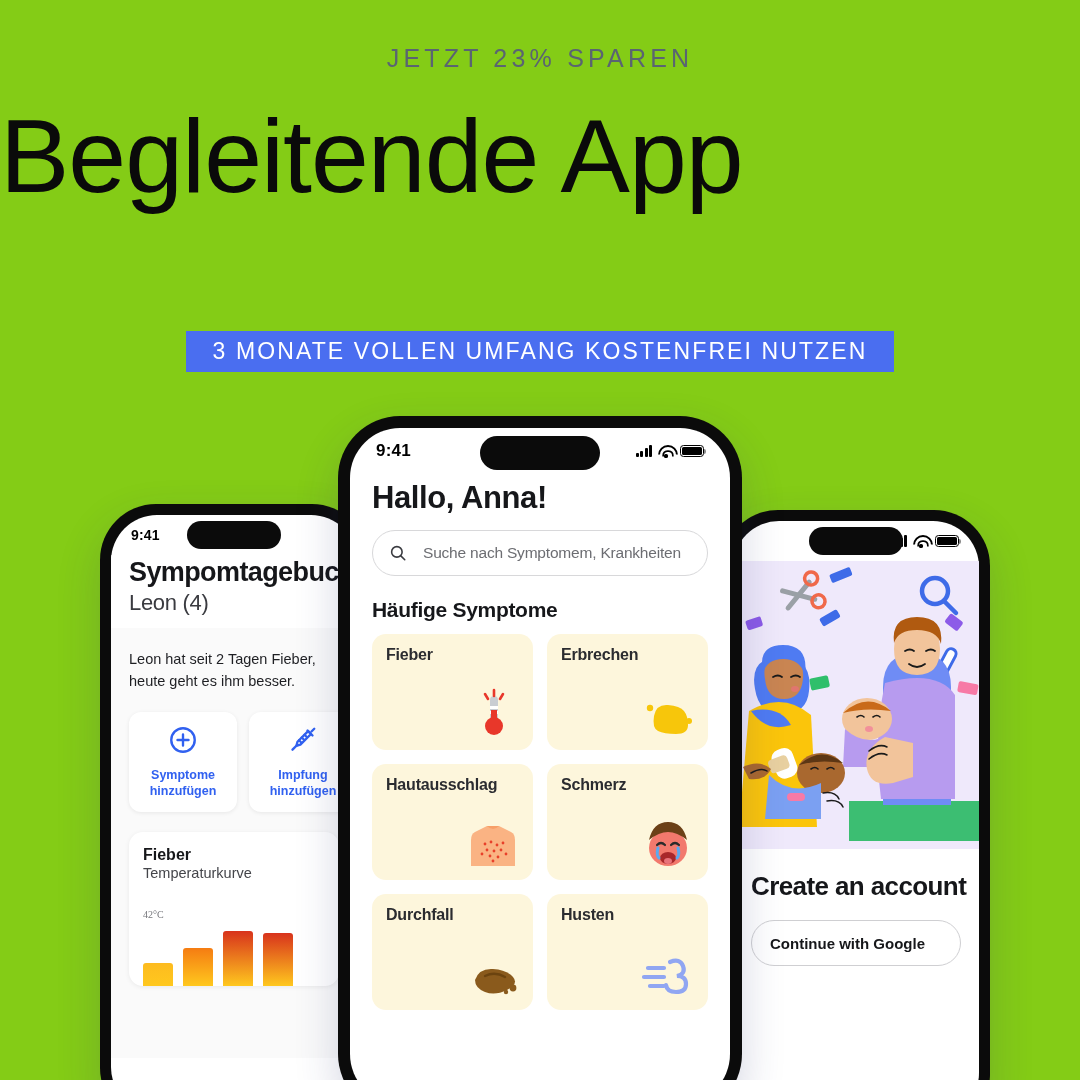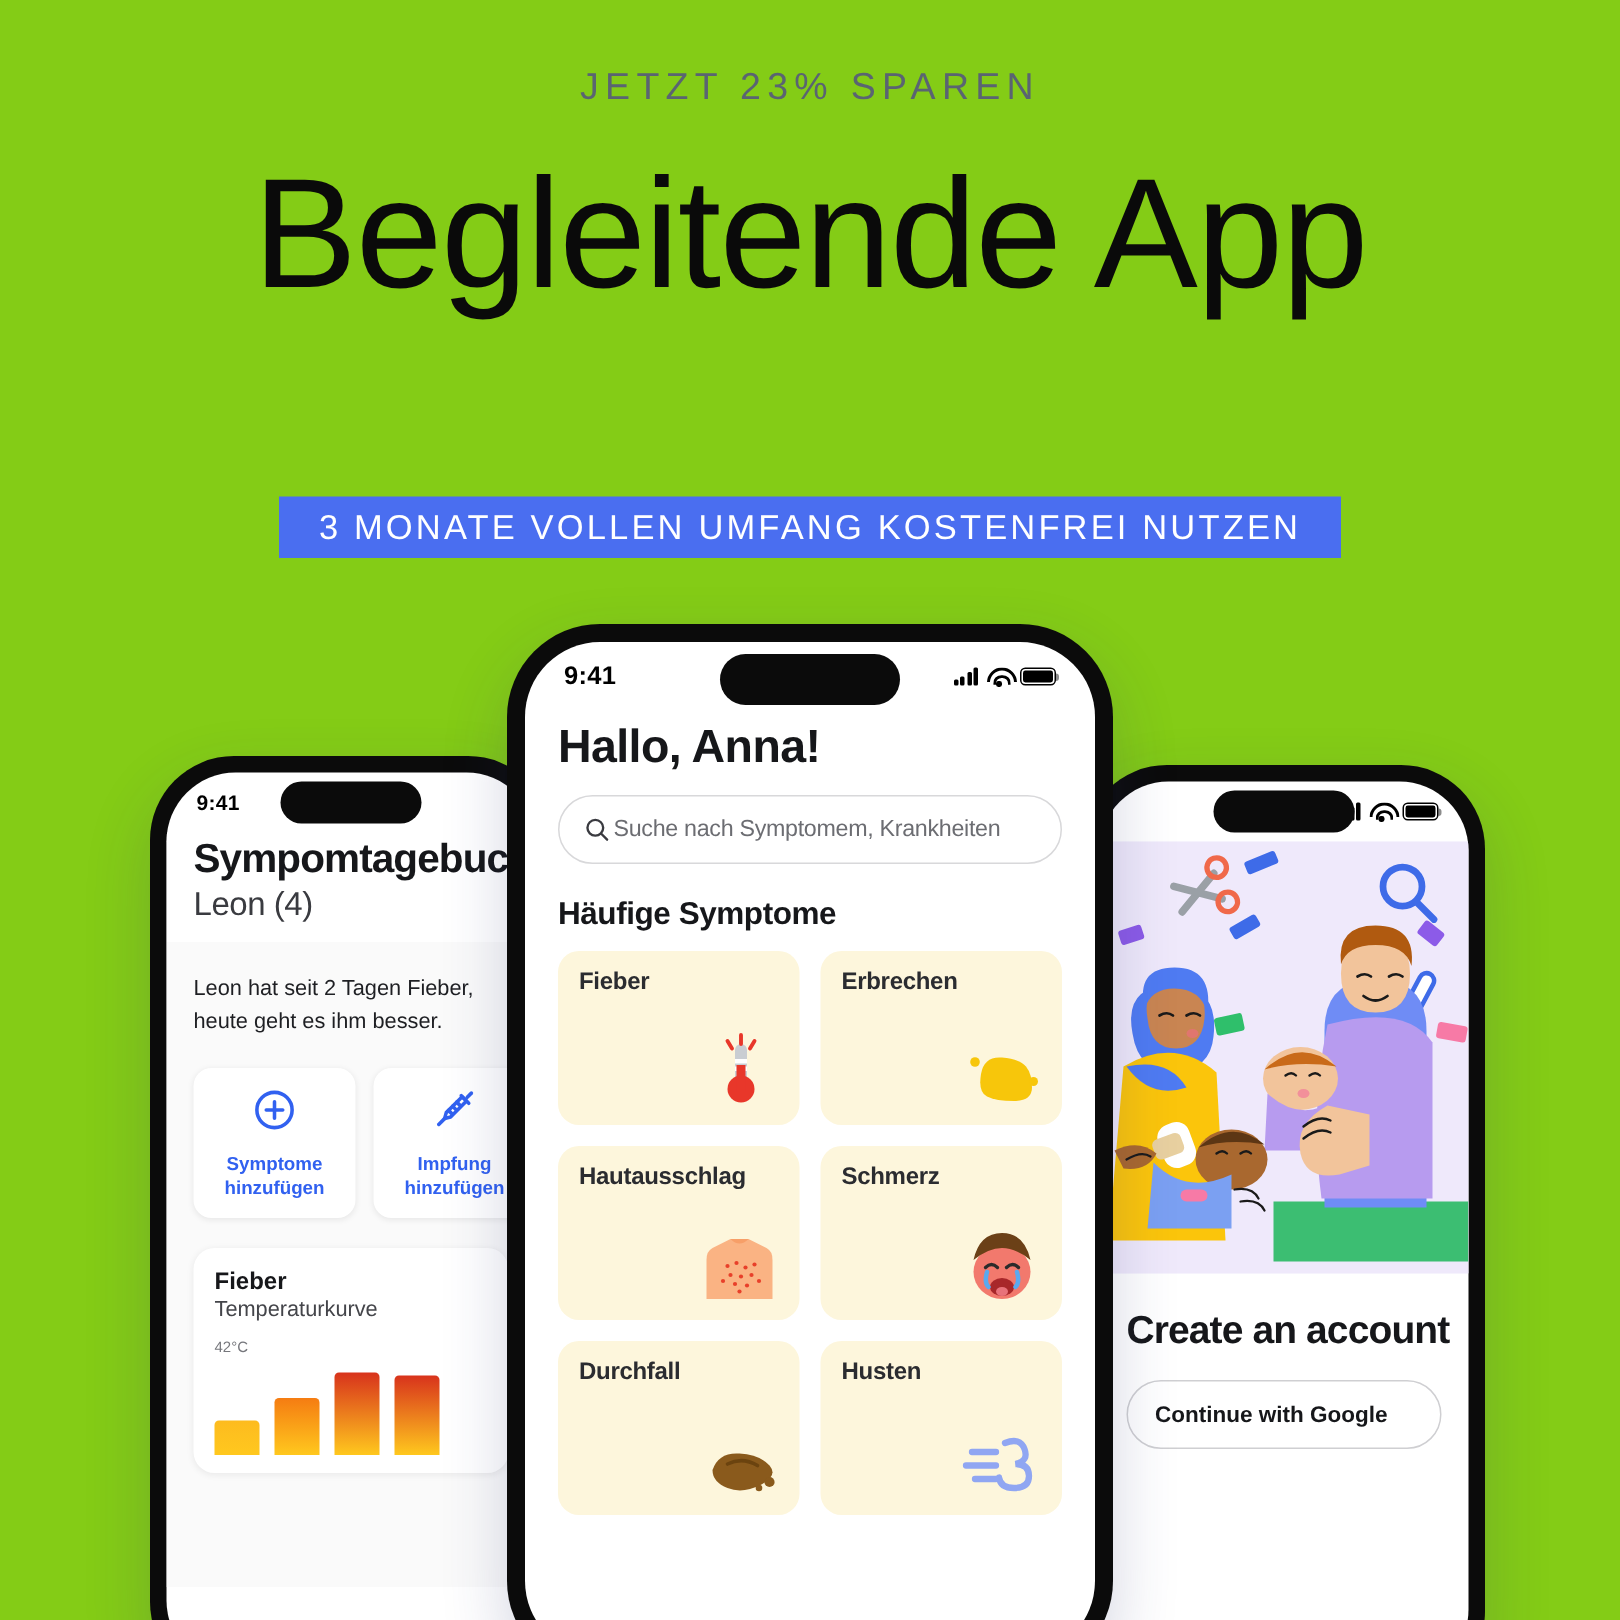--- a/index.html
+++ b/index.html
@@ -23,21 +23,20 @@
     top: 44px; left: 0; width: 1080px;
     text-align: center;
     font-size: 25px;
     letter-spacing: 4.2px;
     color: #5a6472;
     font-weight: 400;
   }
   .headline {
     position: absolute;
     top: 100px; left: 0; width: 1080px;
-    text-align: center;
     color: #0a0a0a;
     font-size: 104px;
     line-height: 112px;
     font-weight: 400;
     letter-spacing: -1px;
   }
   .headline .l2 { display: block; }
 
   .badge {
     position: absolute;
@@ -132,21 +131,21 @@
   }
 
   
   .c-body { padding: 6px 22px 0 22px; }
   .c-hello {
     font-size: 31px; font-weight: 700; color: #16171a;
     letter-spacing: -0.4px; margin-bottom: 14px;
   }
   .searchbar {
     height: 46px; border: 1.4px solid #d8d8da; border-radius: 24px;
-    display: flex; align-items: center; padding: 0 16px; gap: 2px;
+    display: flex; align-items: center; padding: 0 16px; gap: 16px;
     background: #fff;
   }
   .search-icon { width: 18px; height: 18px; flex: none; }
   .search-ph { font-size: 15.5px; color: #6c6d72; white-space: nowrap; letter-spacing: -0.2px;}
 
   .c-section {
     font-size: 21px; font-weight: 700; color: #16171a;
     margin: 22px 0 12px 0; letter-spacing: -0.3px;
   }
   .sym-grid {
@@ -178,21 +177,21 @@
     flex: none;
   }
   .l-act .lbl { font-size: 12.5px; font-weight:600; color:#3161F0; text-align:center; line-height:16px;}
   .l-card {
     margin-top: 20px; background:#fff; border-radius: 14px;
     padding: 14px 14px 0 14px; box-shadow: 0 1px 5px rgba(0,0,0,.07);
     min-height: 150px;
   }
   .l-card .ct { font-size: 16px; font-weight: 700; color:#16171a;}
   .l-card .cs { font-size: 14.5px; color:#44454a; margin-top:1px;}
-  .l-axis { font-size: 10px; color:#76777c; margin-top: 12px;}
+  .l-axis { font-size: 10px; color:#76777c; margin-top: 28px; font-family: Liberation Serif, serif;}
   .l-chart { display:flex; align-items:flex-end; gap: 10px; height: 64px; margin-top: 2px;}
   .l-chart .bar { width: 30px; border-radius: 3px 3px 0 0; }
 
   
   .r-illus {
     height: 288px; background: #EFE9FB; position: relative; overflow: hidden;
   }
   .r-body { padding: 22px 18px 0 18px; }
   .r-title { font-size: 26px; font-weight: 700; color:#16171a; letter-spacing:-0.6px; white-space:nowrap;}
   .r-btn {

